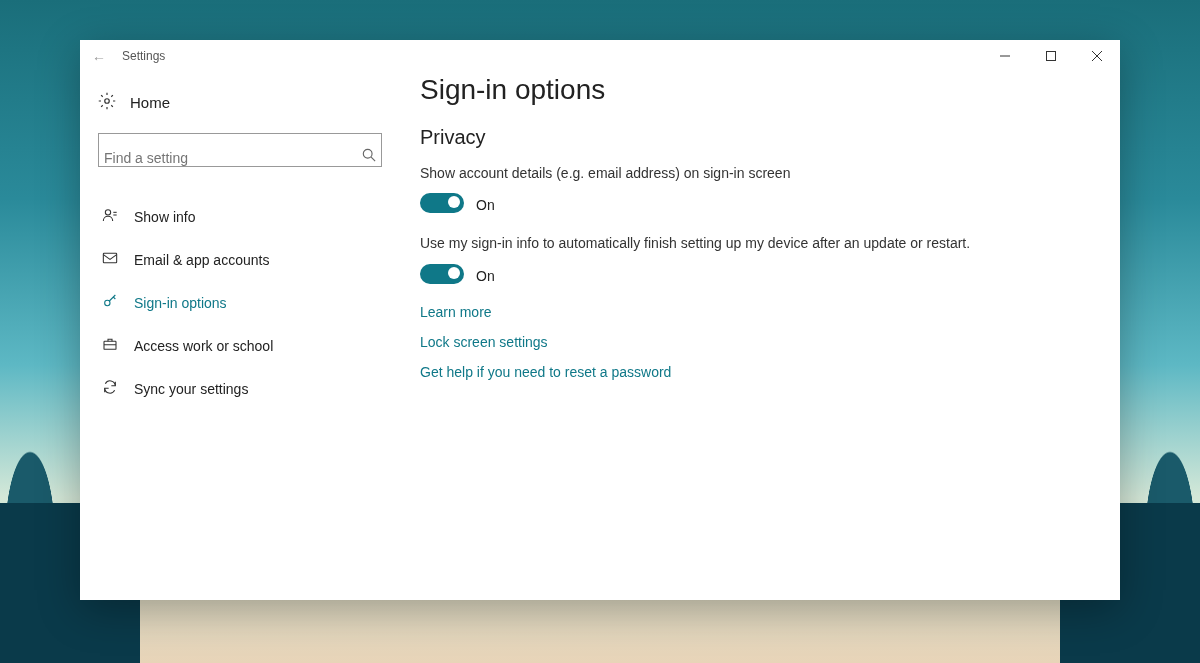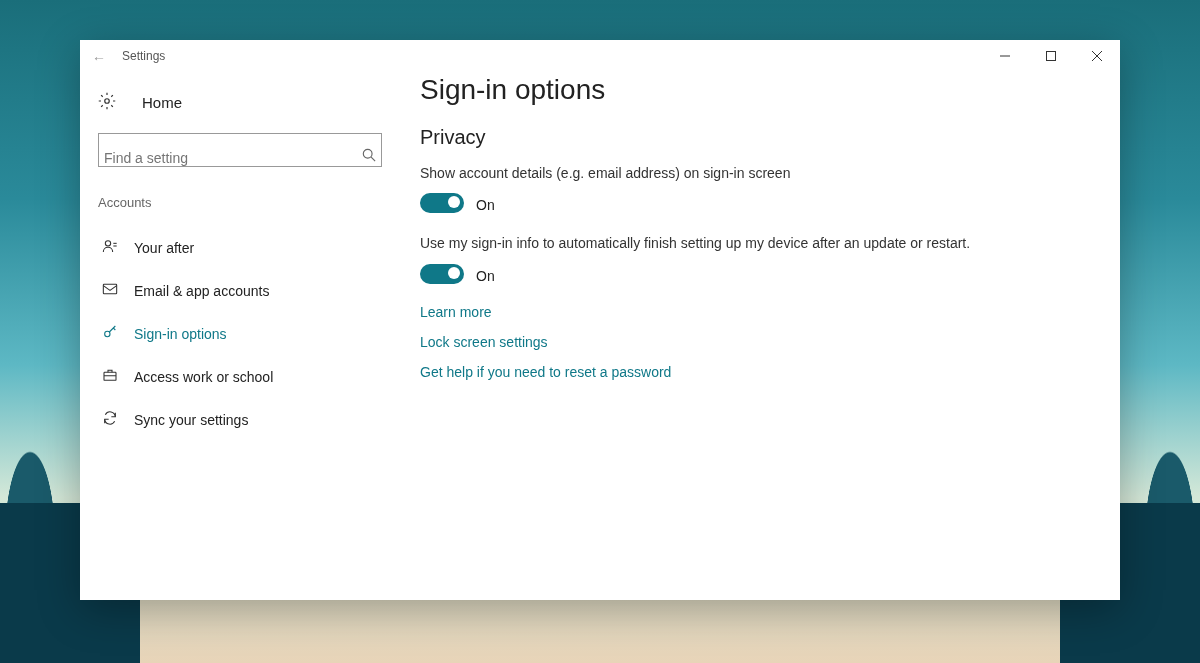--- a/index.html
+++ b/index.html
@@ -44,21 +44,21 @@
   color: #444;
   font-size: 12px;
 }
 .titlebar .back { width: 24px; color: #999; font-size: 14px; }
 .titlebar .title { margin-left: 6px; color: #555; }
 .win-controls { margin-left: auto; display: flex; }
 .win-controls .ctrl { width: 46px; height: 32px; display: flex; align-items: center; justify-content: center; color: #333; }
 .win-controls svg { width: 10px; height: 10px; }
 .content { flex: 1; display: flex; }
 .sidebar { width: 320px; padding: 10px 18px 0 18px; }
-.home-row { display: flex; align-items: center; gap: 26px; margin: 10px 0 20px 0; font-size: 15px; color: #222; }
+.home-row { display: flex; align-items: center; gap: 14px; margin: 10px 0 20px 0; font-size: 15px; color: #222; }
 .home-row svg { width: 18px; height: 18px; }
 .search-box { border: 1px solid #999; height: 34px; display: flex; align-items: flex-end; padding: 0 5px; margin-bottom: 28px; }
 .search-box input { flex: 1; border: none; outline: none; font-size: 14px; font-family: inherit; color: #333; }
 .search-box svg { width: 14px; height: 14px; color: #666; }
 .category { font-size: 13px; color: #666; margin-bottom: 16px; }
 .nav-item { display: flex; align-items: center; gap: 16px; padding: 12px 4px; font-size: 14px; color: #222; cursor: pointer; }
 .nav-item svg { width: 16px; height: 16px; flex-shrink: 0; }
 .nav-item.active { color: #0f7888; }
 .nav-item.active svg { color: #0f7888; }
 .main { flex: 1; padding: 2px 30px 0 20px; }
@@ -112,30 +112,29 @@
             </svg></span>
         <span>Home</span>
       </div>
       <div class="search-box">
         <input type="text" placeholder="Find a setting" style="">
         <span><svg viewBox="0 0 16 16" fill="none" stroke="currentColor" stroke-width="1.3">
               <circle cx="6.5" cy="6.5" r="5"></circle>
               <line x1="10.5" y1="10.5" x2="15" y2="15"></line>
             </svg></span>
       </div>
-      <div class="category">Accounts</div>
 
       <div class="nav-item">
         <span><svg viewBox="0 0 24 24" fill="none" stroke="#333" stroke-width="1.6">
               <circle cx="9" cy="8" r="4"></circle>
               <path d="M2 21c0-4 3-7 7-7s7 3 7 7"></path>
               <line x1="17" y1="8" x2="22" y2="8"></line>
               <line x1="17" y1="12" x2="22" y2="12"></line>
             </svg></span>
-        <span>Your after</span>
+        <span>Show info</span>
       </div>
       <div class="nav-item">
         <span><svg viewBox="0 0 24 24" fill="none" stroke="#333" stroke-width="1.6">
               <rect x="2" y="5" width="20" height="14" rx="1"></rect>
               <path d="M2 7l10 7L22 7"></path>
             </svg></span>
         <span>Email &amp; app accounts</span>
       </div>
       <div class="nav-item active">
         <span><svg viewBox="0 0 24 24" fill="none" stroke="currentColor" stroke-width="1.6">

